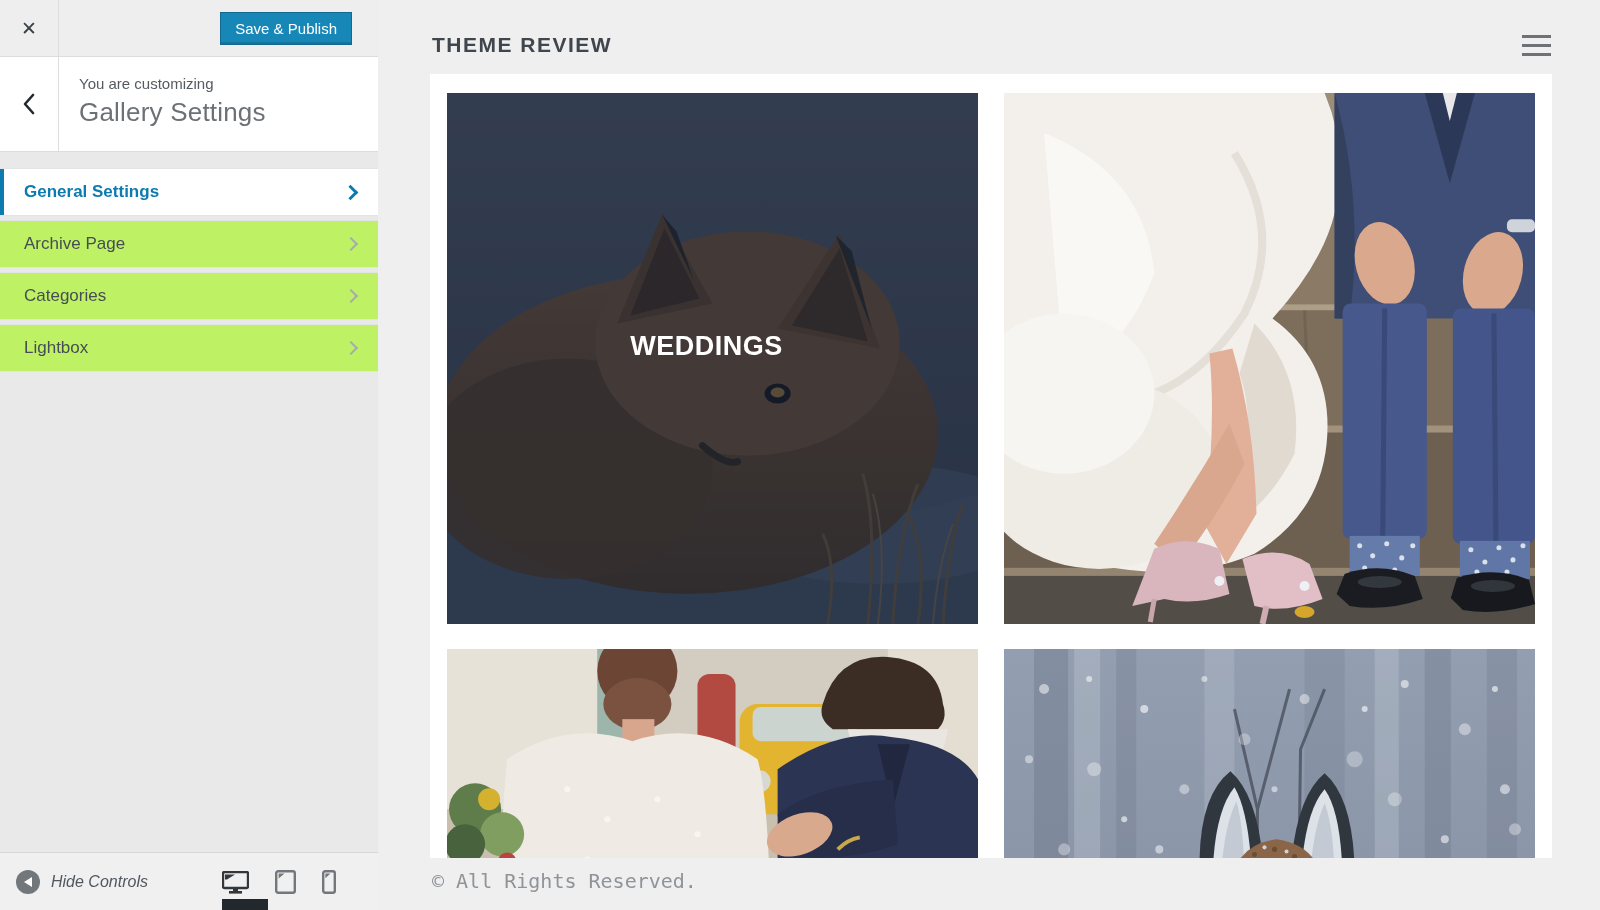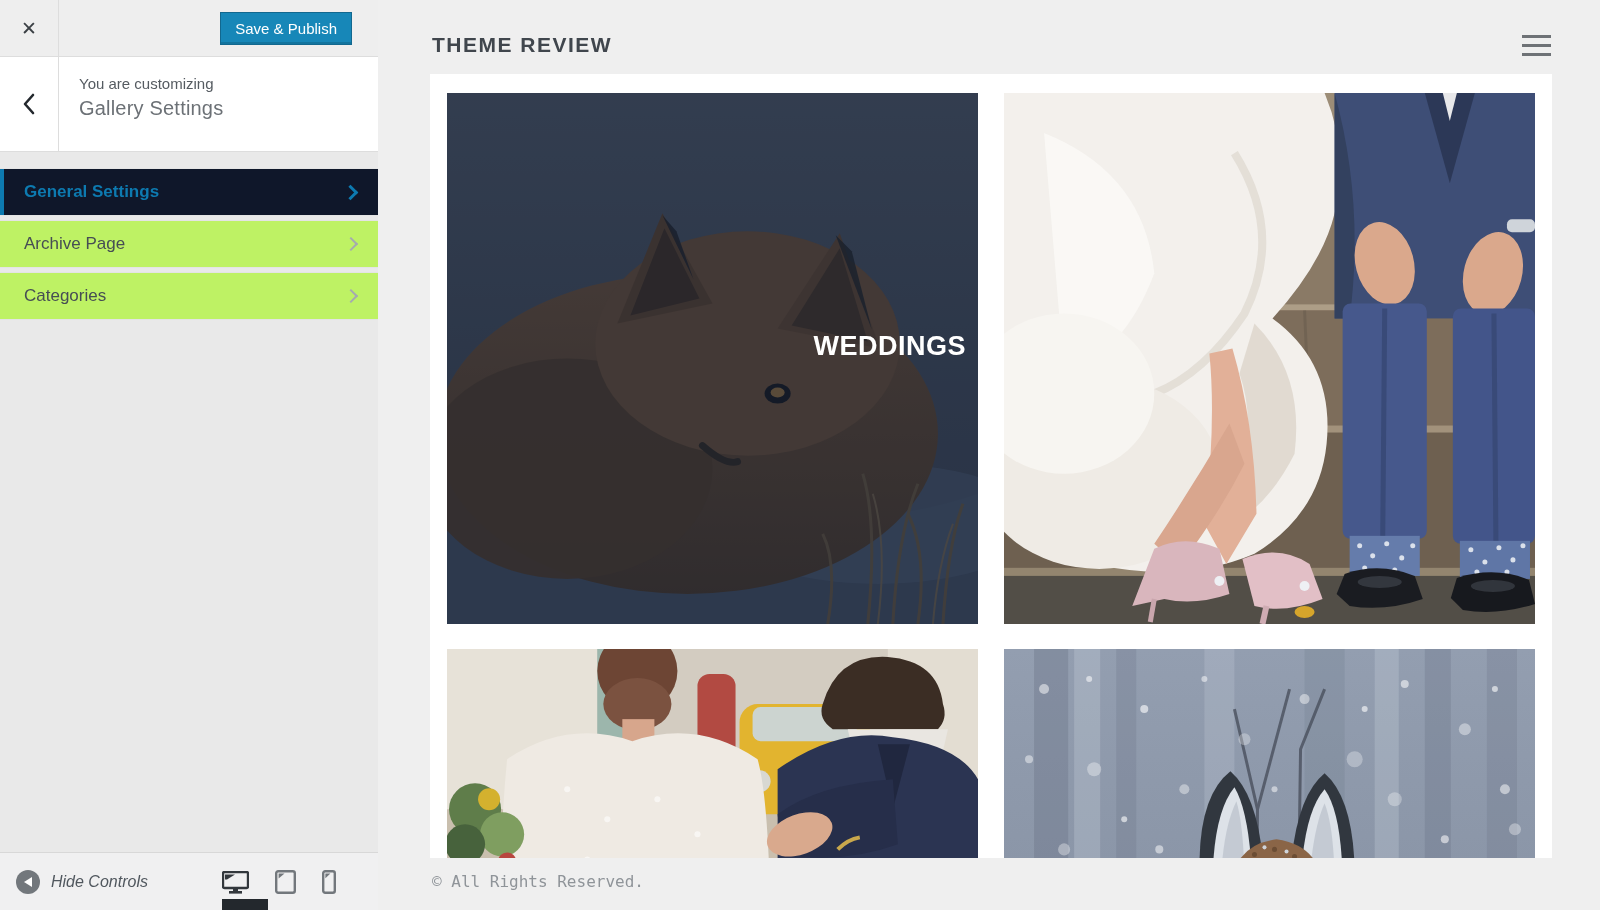--- a/index.html
+++ b/index.html
@@ -12,26 +12,26 @@
   .topbar{height:57px;background:#eeeeee;border-bottom:1px solid #dddddd;display:flex;align-items:center;flex:none;}
   .close-btn{width:59px;height:100%;border:none;border-right:1px solid #dddddd;background:transparent;
     font-size:19px;color:#3a3f44;cursor:pointer;display:flex;align-items:center;justify-content:center;}
   .save-btn{margin-left:auto;margin-right:26px;background:#1787b8;color:#ffffff;border:1px solid #12688f;
     border-radius:0;padding:7px 14px;font-size:15px;cursor:pointer;box-shadow:inset 0 -2px 0 rgba(0,0,0,0.14);}
   .panel-head{height:95px;background:#ffffff;border-bottom:1px solid #dddddd;display:flex;flex:none;}
   .back-btn{width:59px;border:none;border-right:1px solid #dddddd;background:transparent;cursor:pointer;
     display:flex;align-items:center;justify-content:center;}
   .panel-head-text{padding:18px 0 16px 20px;}
   .customizing{display:block;font-size:15px;color:#555b61;}
-  .panel-title{margin:5px 12px 0 0;font-size:20px;font-weight:300;color:#6c7176;letter-spacing:0.2px;}
+  .panel-title{margin:5px 12px 0 0;font-size:26px;font-weight:300;color:#6c7176;letter-spacing:0.2px;}
   .menu{list-style:none;margin:16px 0 0 0;padding:0;}
   .menu-item{background:#bef264;border-top:1px solid #e4e4e4;border-bottom:1px solid #e4e4e4;margin-bottom:4px;
     height:48px;display:flex;align-items:center;padding:0 22px 0 24px;font-size:17px;color:#464d54;
     font-weight:500;cursor:pointer;position:relative;}
-  .menu-item.active{background:#0f172a;color:#0d7ab0;font-weight:700;box-shadow:inset 4px 0 0 0 #0d7ab0;}
+  .menu-item.active{background:#ffffff;color:#0d7ab0;font-weight:700;box-shadow:inset 4px 0 0 0 #0d7ab0;}
   .chev{margin-left:auto;width:10px;height:10px;border-top:2px solid #a5aab0;border-right:2px solid #a5aab0;
     transform:rotate(45deg);}
   .menu-item.active .chev{border-color:#0d7ab0;border-width:3px;width:11px;height:11px;}
   .sidebar-fill{flex:1;background:#e9e9e9;}
   .bottombar{height:58px;background:#f0f0f1;border-top:1px solid #d8d8d8;display:flex;align-items:center;
     padding-left:16px;position:relative;flex:none;}
   .hide-controls{display:flex;align-items:center;gap:11px;background:transparent;border:none;cursor:pointer;padding:0;font-style:italic;}
   .collapse-icon{width:24px;height:24px;border-radius:50%;background:#72777c;display:flex;align-items:center;justify-content:center;}
   .hide-label{font-size:16px;color:#50575e;}
   .devices{position:absolute;left:222px;top:17px;display:flex;gap:26px;align-items:center;}
@@ -41,24 +41,24 @@
   
   .preview{flex:1;background:#efefef;padding-left:52px;display:flex;flex-direction:column;}
   .site-header{height:74px;display:flex;align-items:center;justify-content:space-between;padding:16px 49px 0 2px;flex:none;}
   .site-title{margin:0;font-size:21px;font-weight:800;letter-spacing:1.5px;color:#40464d;cursor:pointer;}
   .hamburger{background:transparent;border:none;cursor:pointer;display:flex;flex-direction:column;gap:6px;padding:0;}
   .hamburger span{display:block;width:29px;height:3px;background:#6e7276;}
   .gallery-card{width:1122px;height:784px;background:#ffffff;padding:19px 17px;overflow:hidden;flex:none;
     display:grid;grid-template-columns:1fr 1fr;grid-template-rows:531px 531px;gap:25px 26px;}
   .tile{position:relative;margin:0;overflow:hidden;cursor:pointer;}
   .tile svg{width:100%;height:100%;display:block;}
-  .tile-label{position:absolute;left:0;right:12px;top:47.7%;transform:translateY(-50%);text-align:right;
+  .tile-label{position:absolute;left:0;right:12px;top:47.7%;transform:translateY(-50%);text-align:center;
     color:#ffffff;font-size:27px;font-weight:700;letter-spacing:0.5px;}
   .site-footer{flex:1;display:flex;align-items:center;padding:0 0 6px 2px;
-    font-family:"DejaVu Sans Mono",monospace;font-size:16px;color:#8f9499;}
+    font-family:"DejaVu Sans Mono",monospace;font-size:20px;color:#8f9499;}
 </style>
 </head>
 <body>
 
 <div class="app">
 
   <aside class="sidebar">
     <div class="topbar">
       <button class="close-btn">
         <span>✕</span>
@@ -82,20 +82,24 @@
       <li class="menu-item active">
         <span>General Settings</span>
         <span class="chev"></span>
       </li>
       <li class="menu-item">
         <span>Archive Page</span>
         <span class="chev"></span>
       </li>
       <li class="menu-item">
         <span>Categories</span>
+        <span class="chev"></span>
+      </li>
+      <li class="menu-item">
+        <span>Lightbox</span>
         <span class="chev"></span>
       </li>
     </ul>
 
     <div class="sidebar-fill"></div>
 
     <div class="bottombar">
       <button class="hide-controls">
         <span class="collapse-icon">
           <svg width="10" height="12" viewBox="0 0 10 12">

